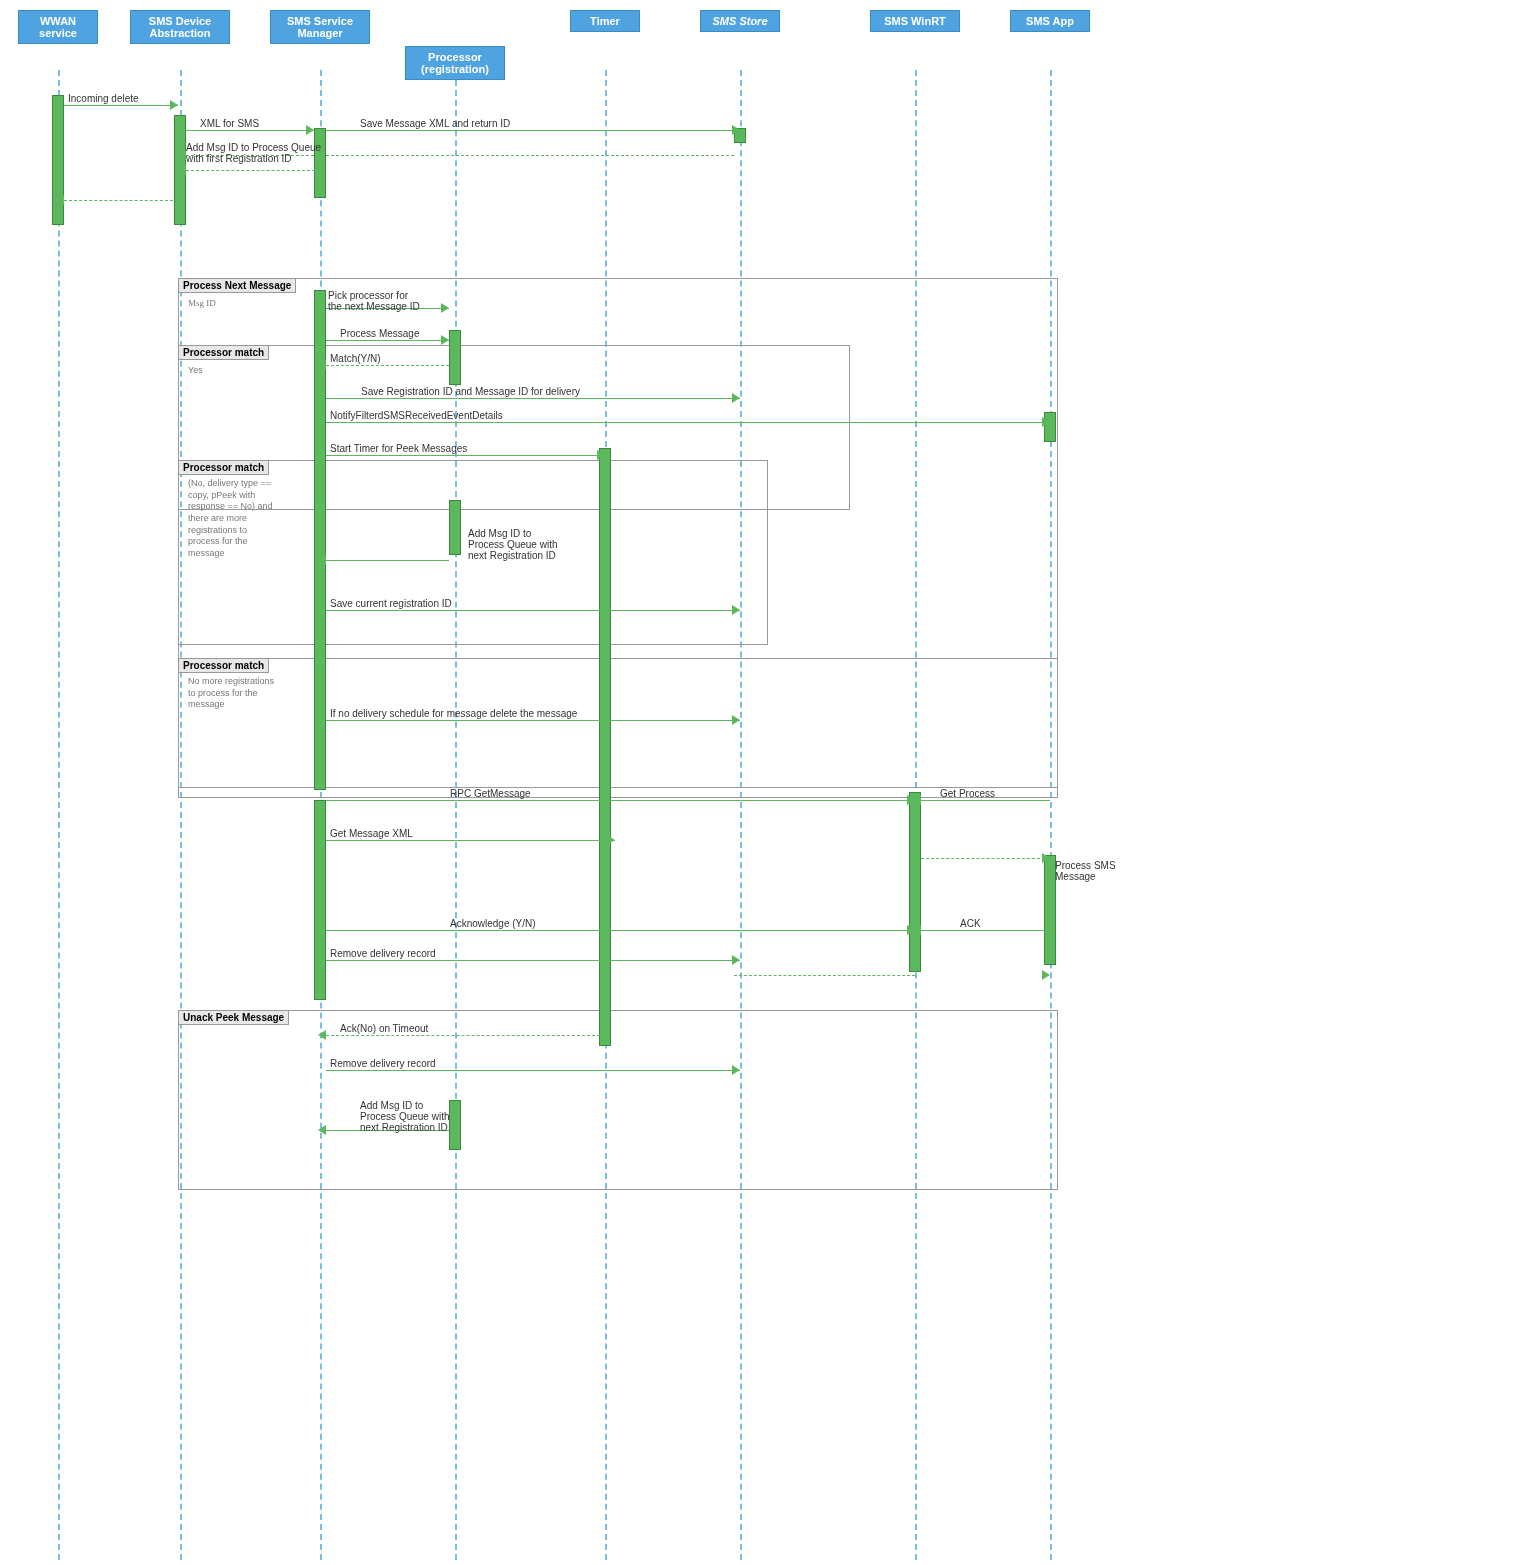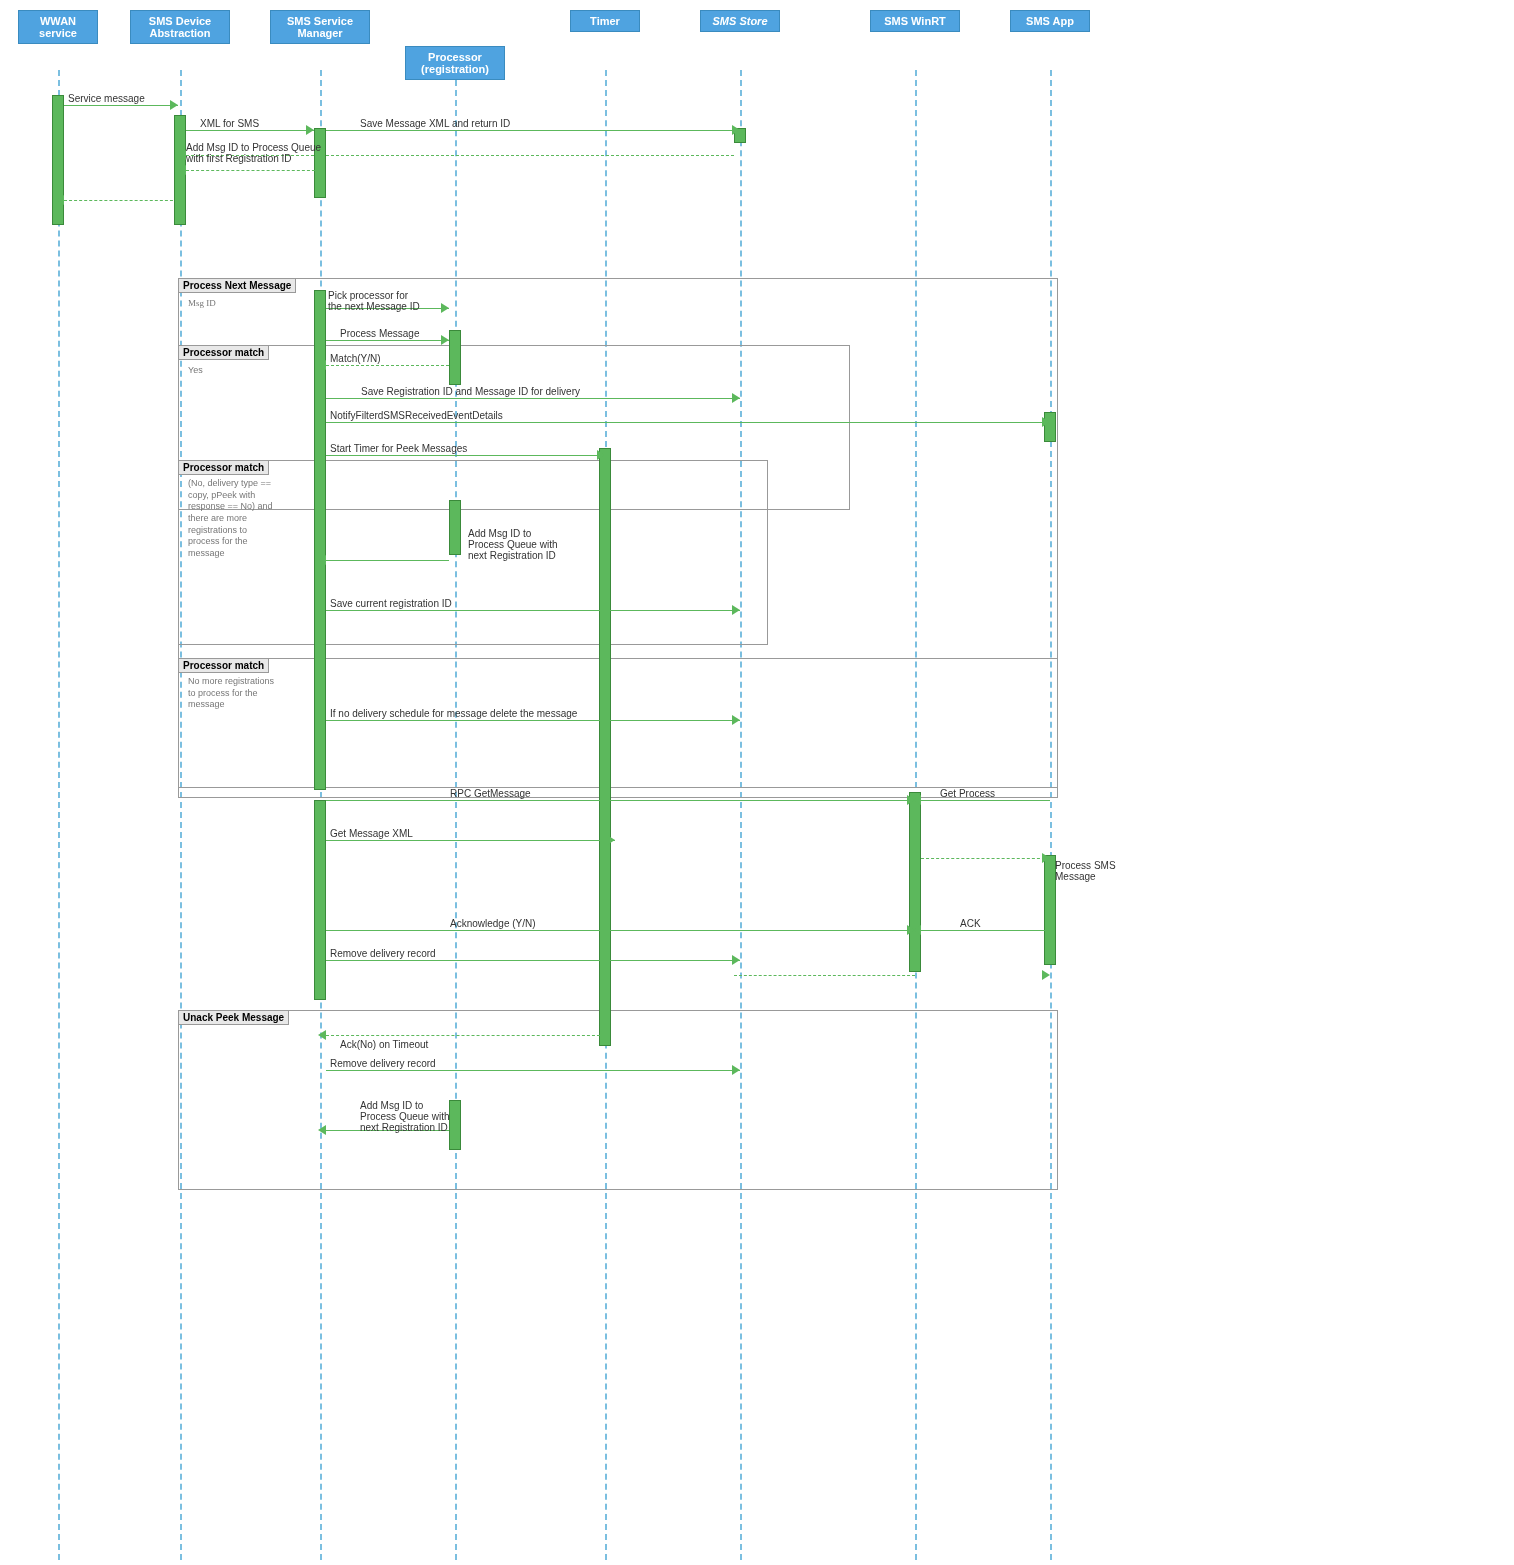--- a/index.html
+++ b/index.html
@@ -176,21 +176,21 @@
   <div class="frame-label" style="left:178px; top:658px;">Processor match</div>
   <div class="frame-sublabel" style="left:188px; top:676px; white-space:pre-line; line-height:1.3;">No more registrations
 to process for the
 message</div>
 
   <div class="frame-box" style="left:178px; top:1010px; width:880px; height:180px;"></div>
   <div class="frame-label" style="left:178px; top:1010px;">Unack Peek Message</div>
 
   <div class="arrow-line solid" style="left:64px; top:105px; width:114px;"></div>
   <div class="arrowhead-right" style="left:170px; top:100px;"></div>
-  <div class="arrow-label" style="left:68px; top:93px;">Service message</div>
+  <div class="arrow-label" style="left:68px; top:93px;">Incoming delete</div>
 
   <div class="arrow-line solid" style="left:186px; top:130px; width:128px;"></div>
   <div class="arrowhead-right" style="left:306px; top:125px;"></div>
   <div class="arrow-label" style="left:200px; top:118px;">XML for SMS</div>
 
   <div class="arrow-line solid" style="left:326px; top:130px; width:414px;"></div>
   <div class="arrowhead-right" style="left:732px; top:125px;"></div>
   <div class="arrow-label" style="left:360px; top:118px;">Save Message XML and return ID</div>
 
   <div class="arrow-line dashed" style="left:186px; top:155px; width:548px;"></div>
@@ -271,21 +271,21 @@
 
   <div class="arrow-line solid" style="left:326px; top:960px; width:414px;"></div>
   <div class="arrowhead-right" style="left:732px; top:955px;"></div>
   <div class="arrow-label" style="left:330px; top:948px;">Remove delivery record</div>
 
   <div class="arrow-line dashed" style="left:734px; top:975px; width:181px;"></div>
   <div class="arrowhead-right" style="left:1042px; top:970px;"></div>
 
   <div class="arrow-line dashed" style="left:326px; top:1035px; width:279px;"></div>
   <div class="arrowhead-left" style="left:318px; top:1030px;"></div>
-  <div class="arrow-label" style="left:340px; top:1023px;margin-top:16px;">Ack(No) on Timeout</div>
+  <div class="arrow-label" style="left:340px; top:1023px;">Ack(No) on Timeout</div>
 
   <div class="arrow-line solid" style="left:326px; top:1070px; width:414px;"></div>
   <div class="arrowhead-right" style="left:732px; top:1065px;"></div>
   <div class="arrow-label" style="left:330px; top:1058px;">Remove delivery record</div>
 
   <div class="arrow-line solid" style="left:326px; top:1130px; width:123px;"></div>
   <div class="arrowhead-left" style="left:318px; top:1125px;"></div>
   <div class="arrow-label" style="left:360px; top:1100px; white-space:pre-line;">Add Msg ID to
 Process Queue with
 next Registration ID</div>

